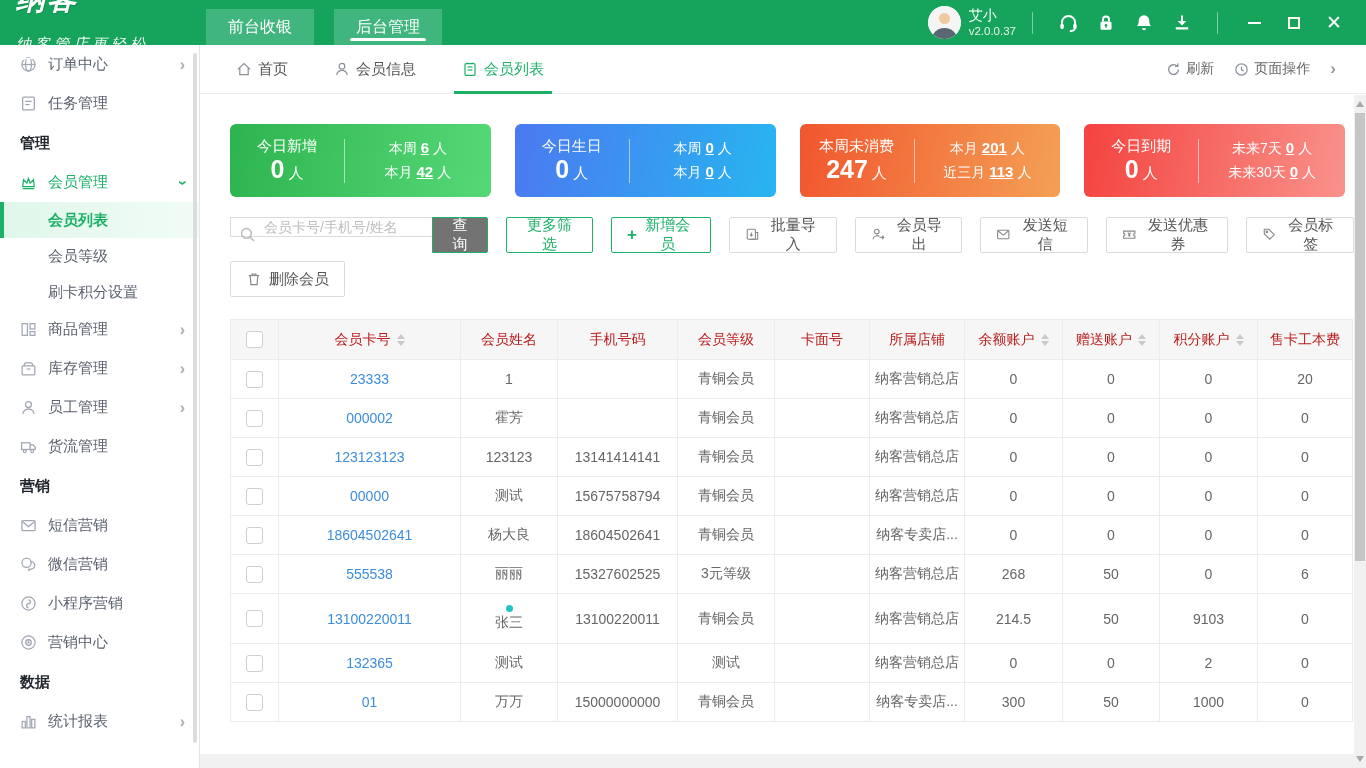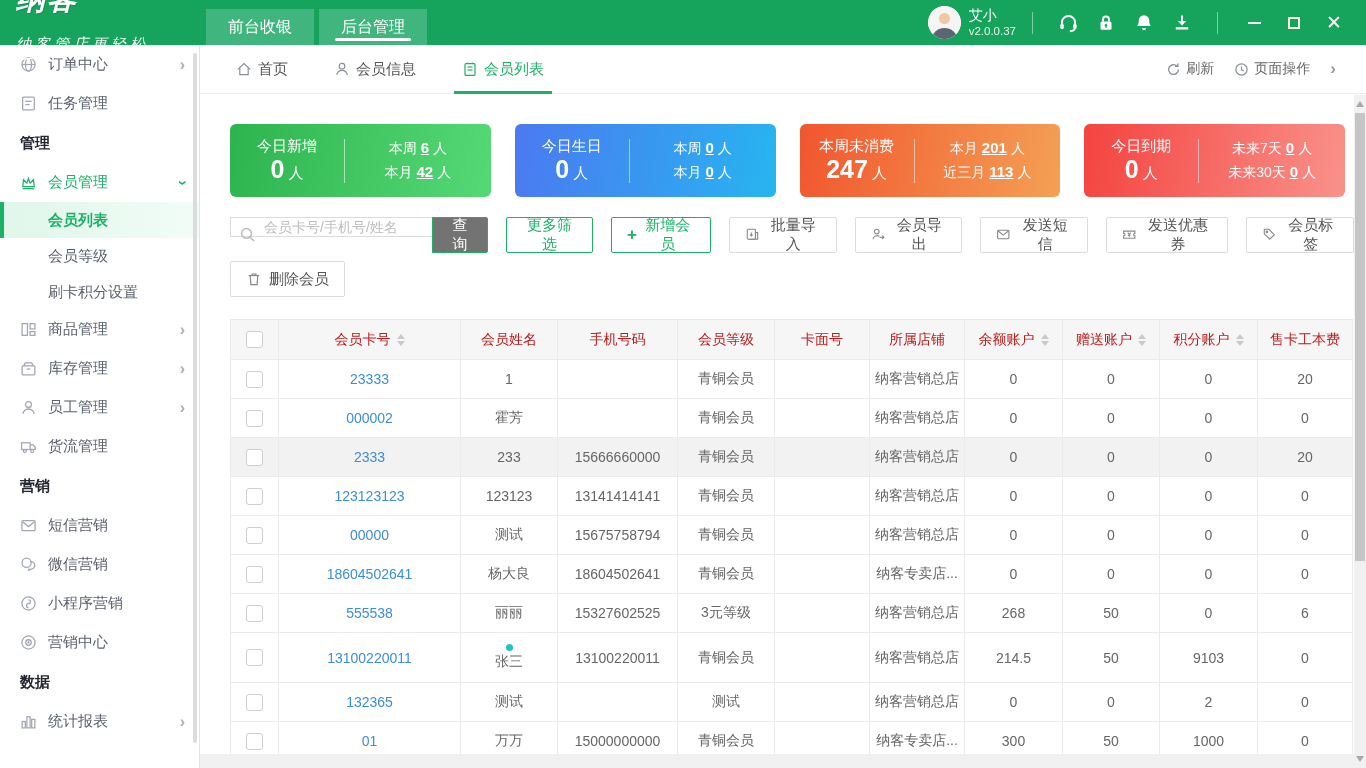--- a/index.html
+++ b/index.html
@@ -6,21 +6,21 @@
   html,body { width:1366px; height:768px; overflow:hidden; }
   body { font-family:"Liberation Sans","DejaVu Sans",sans-serif; background:#fff; position:relative; font-size:14px; }
   svg { display:block; }
 
   
   .app-header{position:absolute;top:0;left:0;width:1366px;height:45px;background:#16a35c;display:flex;align-items:center;color:#fff;z-index:30;}
   .logo-area{display:flex;align-items:flex-start;gap:16px;padding-left:16px;flex-direction:column;}
   .logo-text{font-size:29px;font-weight:bold;font-style:italic;letter-spacing:2px;line-height:40px;text-shadow:1px 1px 0 rgba(0,0,0,.12);}
   .tagline-wrap{display:flex;flex-direction:column;padding-bottom:6px;}
   .tagline{font-size:15px;font-style:italic;letter-spacing:4px;opacity:.95;}
-  .main-tabs{display:flex;gap:5px;margin-left:30px;align-self:flex-end;font-family:Liberation Serif, serif;}
+  .main-tabs{display:flex;gap:20px;margin-left:30px;align-self:flex-end;font-family:Liberation Serif, serif;}
   .main-tab{background:#40b57e;padding:0 22px;height:36px;line-height:36px;font-size:16px;position:relative;cursor:pointer;}
   .main-tab.active::after{content:"";position:absolute;left:16px;right:16px;bottom:4px;height:3px;background:#fff;border-radius:2px;}
   .header-right{margin-left:auto;display:flex;align-items:center;padding-right:12px;}
   .avatar{width:33px;height:33px;border-radius:50%;background:#fff;overflow:hidden;flex:none;}
   .user-meta{margin-left:8px;line-height:1.25;}
   .user-name{font-size:14px;}
   .user-version{font-size:11.5px;opacity:.9;}
   .hdr-div{width:1px;height:22px;background:rgba(255,255,255,.45);margin:0 16px;}
   .hdr-icon{width:38px;height:36px;display:flex;align-items:center;justify-content:center;cursor:pointer;}
   .win-btns{display:flex;align-items:center;}
@@ -576,33 +576,20 @@
               <td>霍芳</td>
               <td></td>
               <td>青铜会员</td>
               <td></td>
               <td>纳客营销总店</td>
               <td>0</td>
               <td>0</td>
               <td>0</td>
               <td>0</td>
             </tr>
-            <tr class="shaded">
-              <td><span class="cb"></span></td>
-              <td><a class="card-link">2333</a></td>
-              <td>233</td>
-              <td>15666660000</td>
-              <td>青铜会员</td>
-              <td></td>
-              <td>纳客营销总店</td>
-              <td>0</td>
-              <td>0</td>
-              <td>0</td>
-              <td>20</td>
-            </tr>
             <tr>
               <td><span class="cb"></span></td>
               <td><a class="card-link">123123123</a></td>
               <td>123123</td>
               <td>13141414141</td>
               <td>青铜会员</td>
               <td></td>
               <td>纳客营销总店</td>
               <td>0</td>
               <td>0</td>

